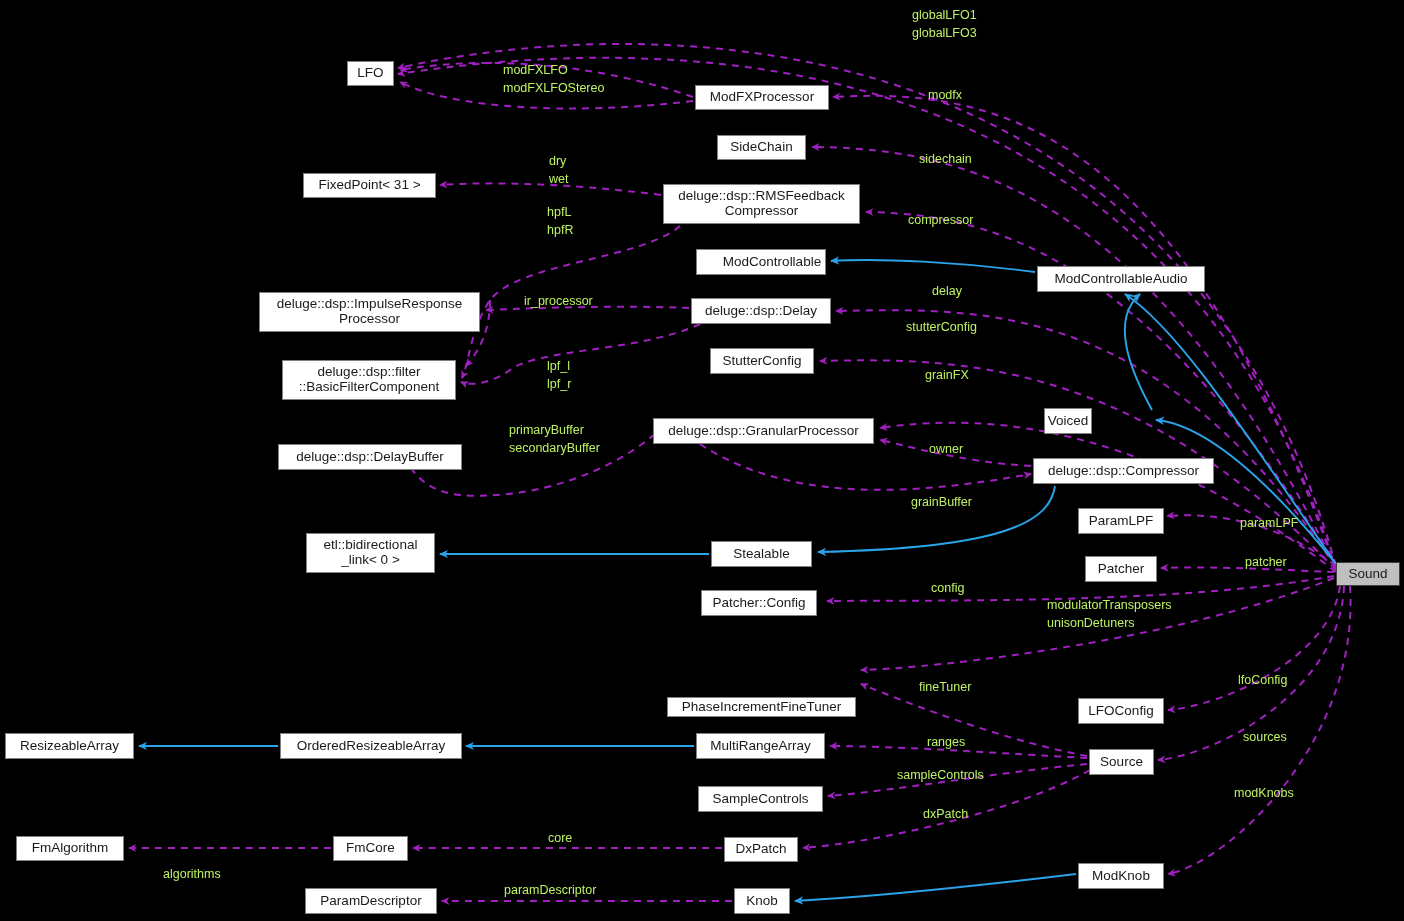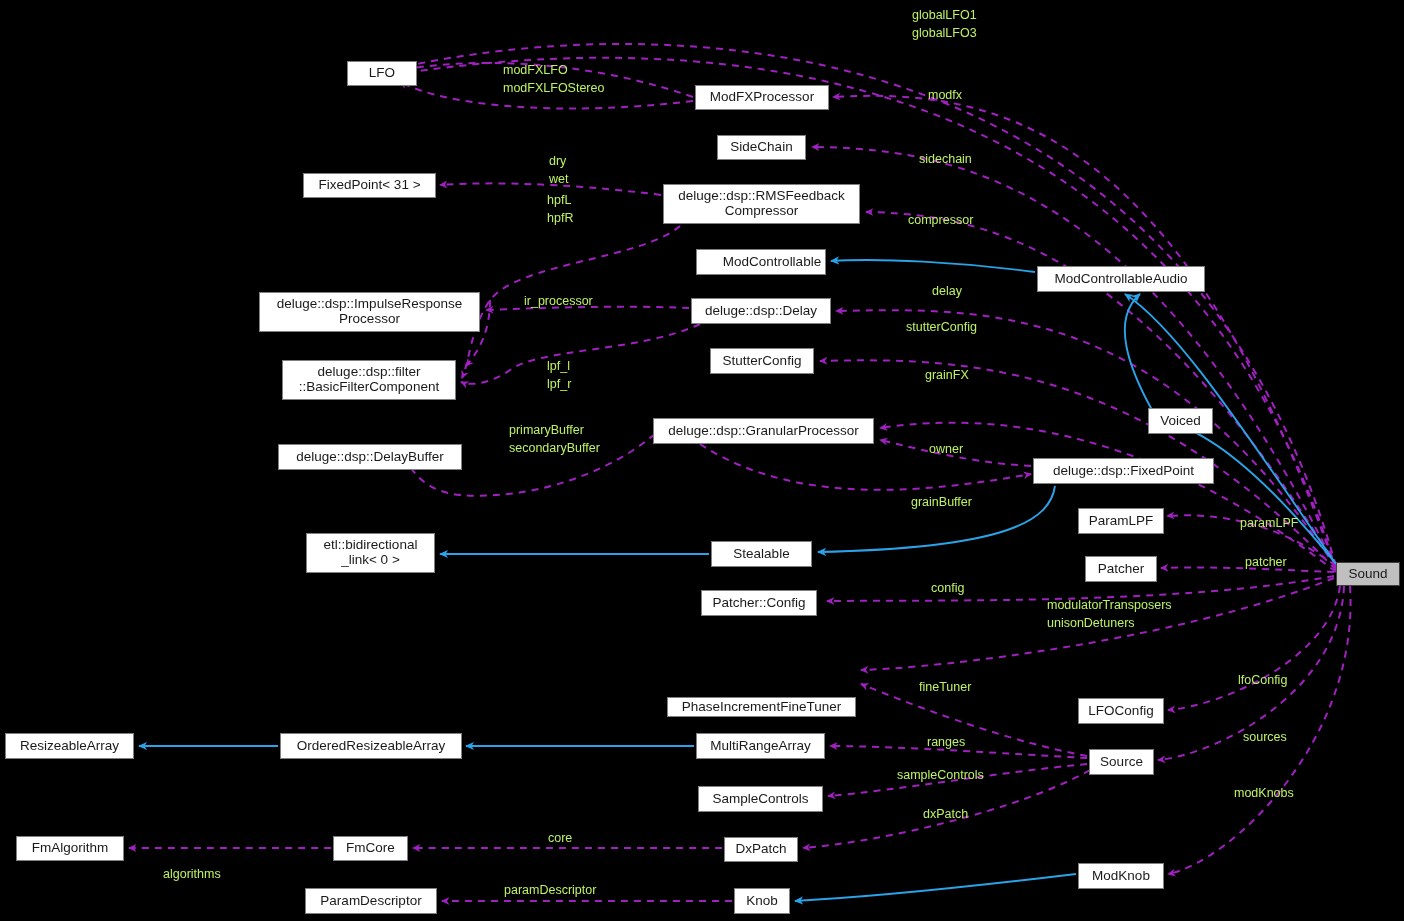--- a/index.html
+++ b/index.html
@@ -63,38 +63,38 @@
         <path d="M1090,770 C1020,810 880,842 803,848" fill="none" stroke="#a020c0" stroke-width="2" stroke-dasharray="7,6" marker-end="url(#ah-u)"></path>
         <path d="M694,746 C600,746 520,746 466,746" fill="none" stroke="#2aa3e8" stroke-width="1.9" marker-end="url(#ah-i)"></path>
         <path d="M278,746 C220,746 180,746 139,746" fill="none" stroke="#2aa3e8" stroke-width="1.9" marker-end="url(#ah-i)"></path>
         <path d="M722,848 C620,848 500,848 413,848" fill="none" stroke="#a020c0" stroke-width="2" stroke-dasharray="7,6" marker-end="url(#ah-u)"></path>
         <path d="M331,848 C260,848 180,848 129,848" fill="none" stroke="#a020c0" stroke-width="2" stroke-dasharray="7,6" marker-end="url(#ah-u)"></path>
         <path d="M1076,874 C960,888 850,898 795,901" fill="none" stroke="#2aa3e8" stroke-width="1.9" marker-end="url(#ah-i)"></path>
         <path d="M732,901 C620,901 500,901 442,901" fill="none" stroke="#a020c0" stroke-width="2" stroke-dasharray="7,6" marker-end="url(#ah-u)"></path>
       </g>
   </svg>
   <div id="nodes-layer">
-      <div class="node" style="left: 347px; top: 61px; width: 70px; height: 25px;">LFO</div>
+      <div class="node" style="left: 347px; top: 61px; width: 47px; height: 25px;">LFO</div>
       <div class="node" style="left: 695px; top: 85px; width: 134px; height: 25px;">ModFXProcessor</div>
       <div class="node" style="left: 717px; top: 135px; width: 89px; height: 25px;">SideChain</div>
       <div class="node" style="left: 303px; top: 173px; width: 133px; height: 25px;">FixedPoint&lt; 31 &gt;</div>
       <div class="node" style="left: 663px; top: 184px; width: 197px; height: 40px;">deluge::dsp::RMSFeedback
 Compressor</div>
       <div class="node" style="left: 696px; top: 249px; width: 130px; height: 26px; padding-left: 28px;">ModControllable</div>
       <div class="node" style="left: 1037px; top: 266px; width: 168px; height: 26px;">ModControllableAudio</div>
       <div class="node" style="left: 259px; top: 292px; width: 221px; height: 40px;">deluge::dsp::ImpulseResponse
 Processor</div>
       <div class="node" style="left: 691px; top: 298px; width: 140px; height: 26px;">deluge::dsp::Delay</div>
       <div class="node" style="left: 710px; top: 348px; width: 104px; height: 26px;">StutterConfig</div>
       <div class="node" style="left: 282px; top: 360px; width: 174px; height: 40px;">deluge::dsp::filter
 ::BasicFilterComponent</div>
-      <div class="node" style="left: 1148px; top: 408px; width: 65px; height: 26px;">Voiced</div>
+      <div class="node" style="left: 1044px; top: 408px; width: 48px; height: 26px;">Voiced</div>
       <div class="node" style="left: 653px; top: 418px; width: 221px; height: 26px;">deluge::dsp::GranularProcessor</div>
       <div class="node" style="left: 278px; top: 444px; width: 184px; height: 26px;">deluge::dsp::DelayBuffer</div>
-      <div class="node" style="left: 1033px; top: 458px; width: 181px; height: 26px;">deluge::dsp::FixedPoint</div>
+      <div class="node" style="left: 1033px; top: 458px; width: 181px; height: 26px;">deluge::dsp::Compressor</div>
       <div class="node" style="left: 1078px; top: 508px; width: 86px; height: 26px;">ParamLPF</div>
       <div class="node" style="left: 306px; top: 533px; width: 129px; height: 40px;">etl::bidirectional
 _link&lt; 0 &gt;</div>
       <div class="node" style="left: 711px; top: 541px; width: 101px; height: 26px;">Stealable</div>
       <div class="node" style="left: 1085px; top: 556px; width: 72px; height: 26px;">Patcher</div>
       <div class="node hl" style="left: 1336px; top: 562px; width: 64px; height: 24px;">Sound</div>
       <div class="node" style="left: 701px; top: 590px; width: 116px; height: 26px;">Patcher::Config</div>
       <div class="node" style="left: 667px; top: 697px; width: 189px; height: 20px;">PhaseIncrementFineTuner</div>
       <div class="node" style="left: 1078px; top: 698px; width: 86px; height: 26px;">LFOConfig</div>
       <div class="node" style="left: 5px; top: 733px; width: 129px; height: 26px;">ResizeableArray</div>
@@ -112,21 +112,21 @@
   <div id="labels-layer">
       <div class="elabel" style="left: 912px; top: 6px;">globalLFO1
 globalLFO3</div>
       <div class="elabel" style="left: 503px; top: 61px;">modFXLFO
 modFXLFOStereo</div>
       <div class="elabel" style="left: 928px; top: 86px;">modfx</div>
       <div class="elabel" style="left: 919px; top: 150px;">sidechain</div>
       <div class="elabel" style="left: 549px; top: 152px;">dry
 wet</div>
       <div class="elabel" style="left: 908px; top: 211px;">compressor</div>
-      <div class="elabel" style="left: 547px; top: 191px;">hpfL
+      <div class="elabel" style="left: 547px; top: 203px;">hpfL
 hpfR</div>
       <div class="elabel" style="left: 932px; top: 282px;">delay</div>
       <div class="elabel" style="left: 524px; top: 292px;">ir_processor</div>
       <div class="elabel" style="left: 906px; top: 318px;">stutterConfig</div>
       <div class="elabel" style="left: 547px; top: 357px;">lpf_l
 lpf_r</div>
       <div class="elabel" style="left: 925px; top: 366px;">grainFX</div>
       <div class="elabel" style="left: 509px; top: 421px;">primaryBuffer
 secondaryBuffer</div>
       <div class="elabel" style="left: 929px; top: 440px;">owner</div>

